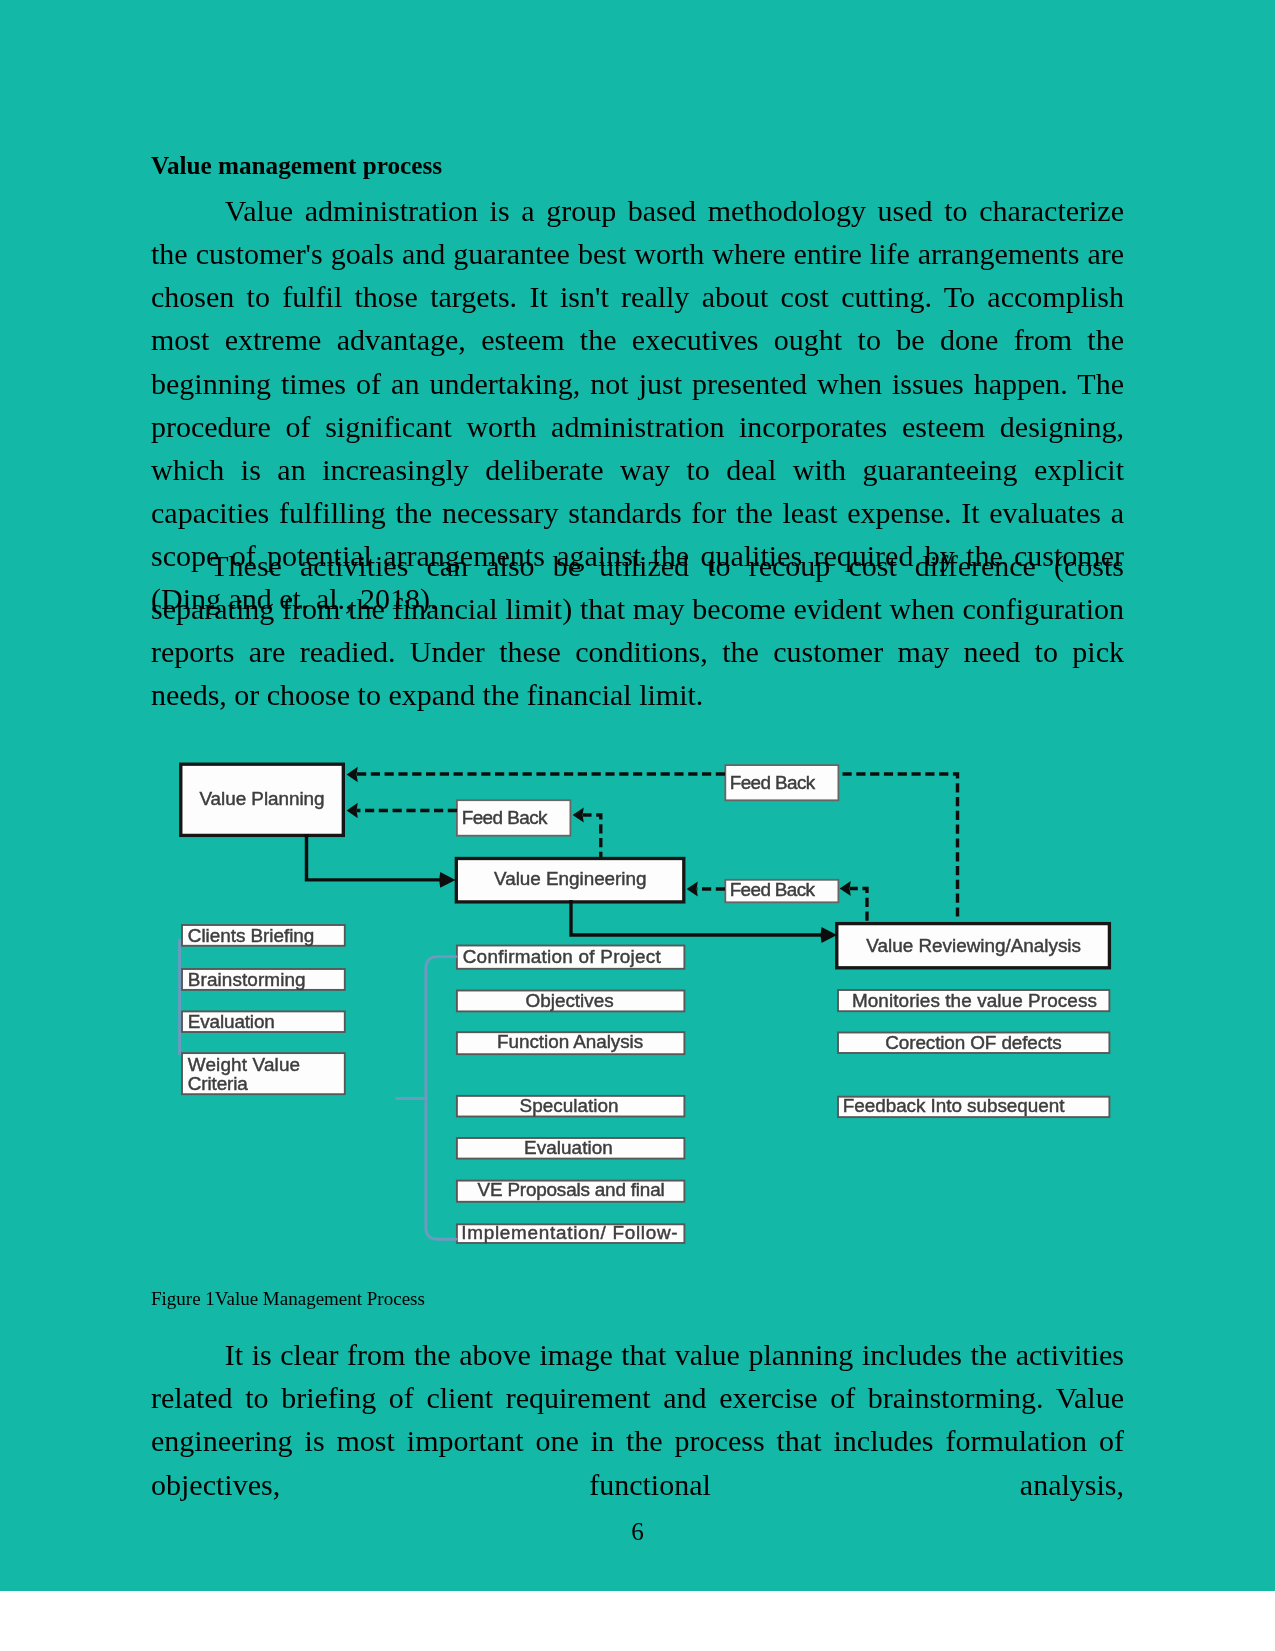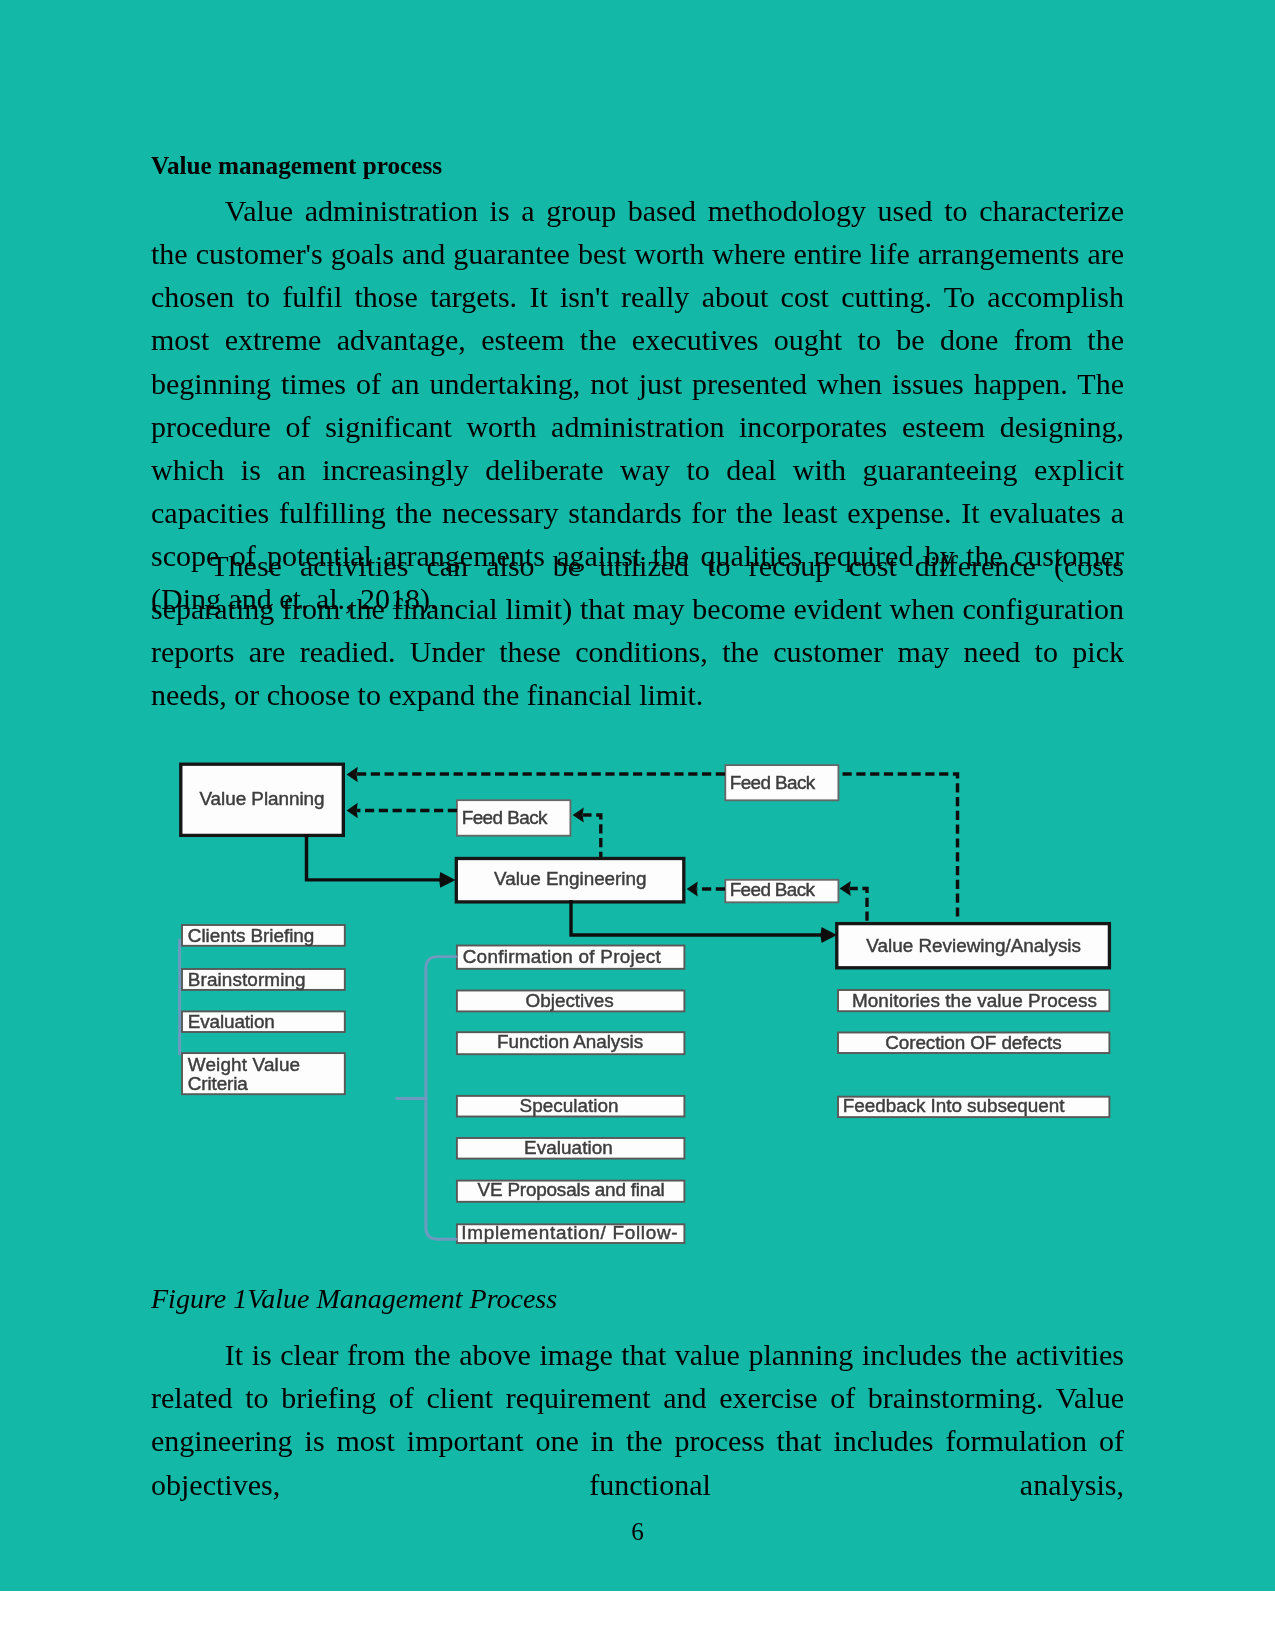--- a/index.html
+++ b/index.html
@@ -4,21 +4,21 @@
 <style>
   html,body{margin:0;padding:0;background:#fff;}
   body{width:1275px;height:1651px;font-family:"Liberation Serif",serif;color:#000;
        -webkit-font-smoothing:antialiased;}
   .page{position:relative;width:1275px;height:1591px;overflow:hidden;background:#14b8a6;}
   .heading{position:absolute;left:151px;top:148.5px;font-size:25.2px;font-weight:bold;line-height:33px;}
   .para{position:absolute;left:151px;width:973px;font-size:30px;line-height:43.15px;text-align:justify;text-justify:inter-word;}
   .para.lastjust{text-align-last:justify;word-spacing:0.8px;}
   .indent{display:inline-block;width:59.3px;}
   .indent-wide{display:inline-block;width:73.8px;}
-  .figcap{position:absolute;left:151px;font-size:28px;font-style:italic;line-height:33px;}
+  .figcap{position:absolute;left:151px;font-size:19px;line-height:33px;}
   .pagenum{position:absolute;width:1275px;text-align:center;font-size:25.2px;}
   
   .diagram{position:absolute;left:0;top:0;width:1275px;height:1651px;}
 </style>
 </head>
 <body>
 
 <div class="page">
   <div class="heading">Value management process</div>
 

